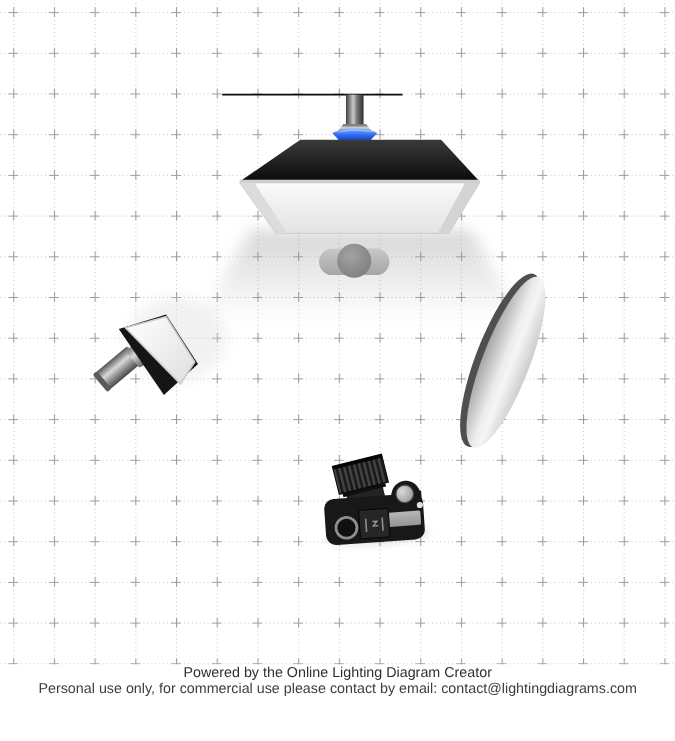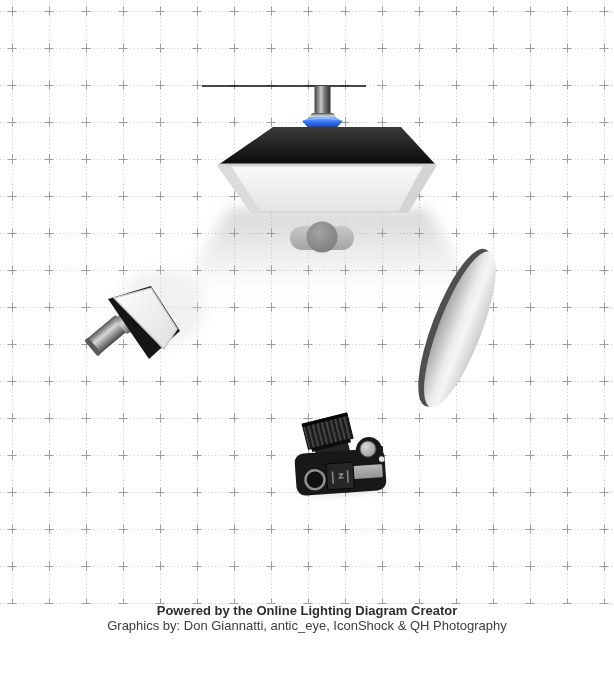--- a/index.html
+++ b/index.html
@@ -9,21 +9,21 @@
     background:#ffffff;
     font-family:"Liberation Sans", sans-serif;
     overflow:hidden;
   }
   .canvas-svg{position:absolute;left:0;top:0;display:block;}
   .footer{
     position:absolute;left:0;top:603px;width:614px;
     text-align:center;color:#3d3d3d;
     font-size:13px;line-height:15.4px;
   }
-  .footer .bold-line{font-weight:bold;color:#2e2e2e;}
+  .footer .bold-line{font-weight:normal;color:#2e2e2e;}
 </style>
 </head>
 <body>
 
 <div class="stage">
 
   <svg class="canvas-svg" width="614" height="606" viewBox="0 0 614 606" xmlns="http://www.w3.org/2000/svg">
     <defs>
       <pattern id="gridpat" x="12" y="11" width="37" height="37" patternUnits="userSpaceOnUse">
         <path d="M0,0.5 H37" stroke="#c9c9c9" stroke-width="1" stroke-dasharray="1 2.6" fill="none"></path>
@@ -154,16 +154,16 @@
       <rect x="9" y="2" width="33" height="13" rx="1.5" fill="url(#lcdGrad)"></rect>
       <rect x="-14" y="-2" width="27" height="26" rx="2" fill="#262626" stroke="#070707" stroke-width="1"></rect>
       <path d="M-8,6 v12 M7,6 v12" stroke="#8d8d8d" stroke-width="1.5" fill="none"></path>
       <path d="M-2,9 h4 l-3.5,4 h4.5" stroke="#9a9a9a" stroke-width="1.2" fill="none"></path>
       <circle cx="-26" cy="13" r="9.5" fill="#101010" stroke="#8f8f8f" stroke-width="2.5"></circle>
     </g>
   </svg>
 
   <div class="footer">
     <div class="bold-line">Powered by the Online Lighting Diagram Creator</div>
-    <div>Graphics by: Don Giannatti, antic_eye, IconShock &amp; QH Photography</div>
+    <div>Personal use only, for commercial use please contact by email: contact@lightingdiagrams.com</div>
   </div>
 
 </div>
 
 </body></html>

